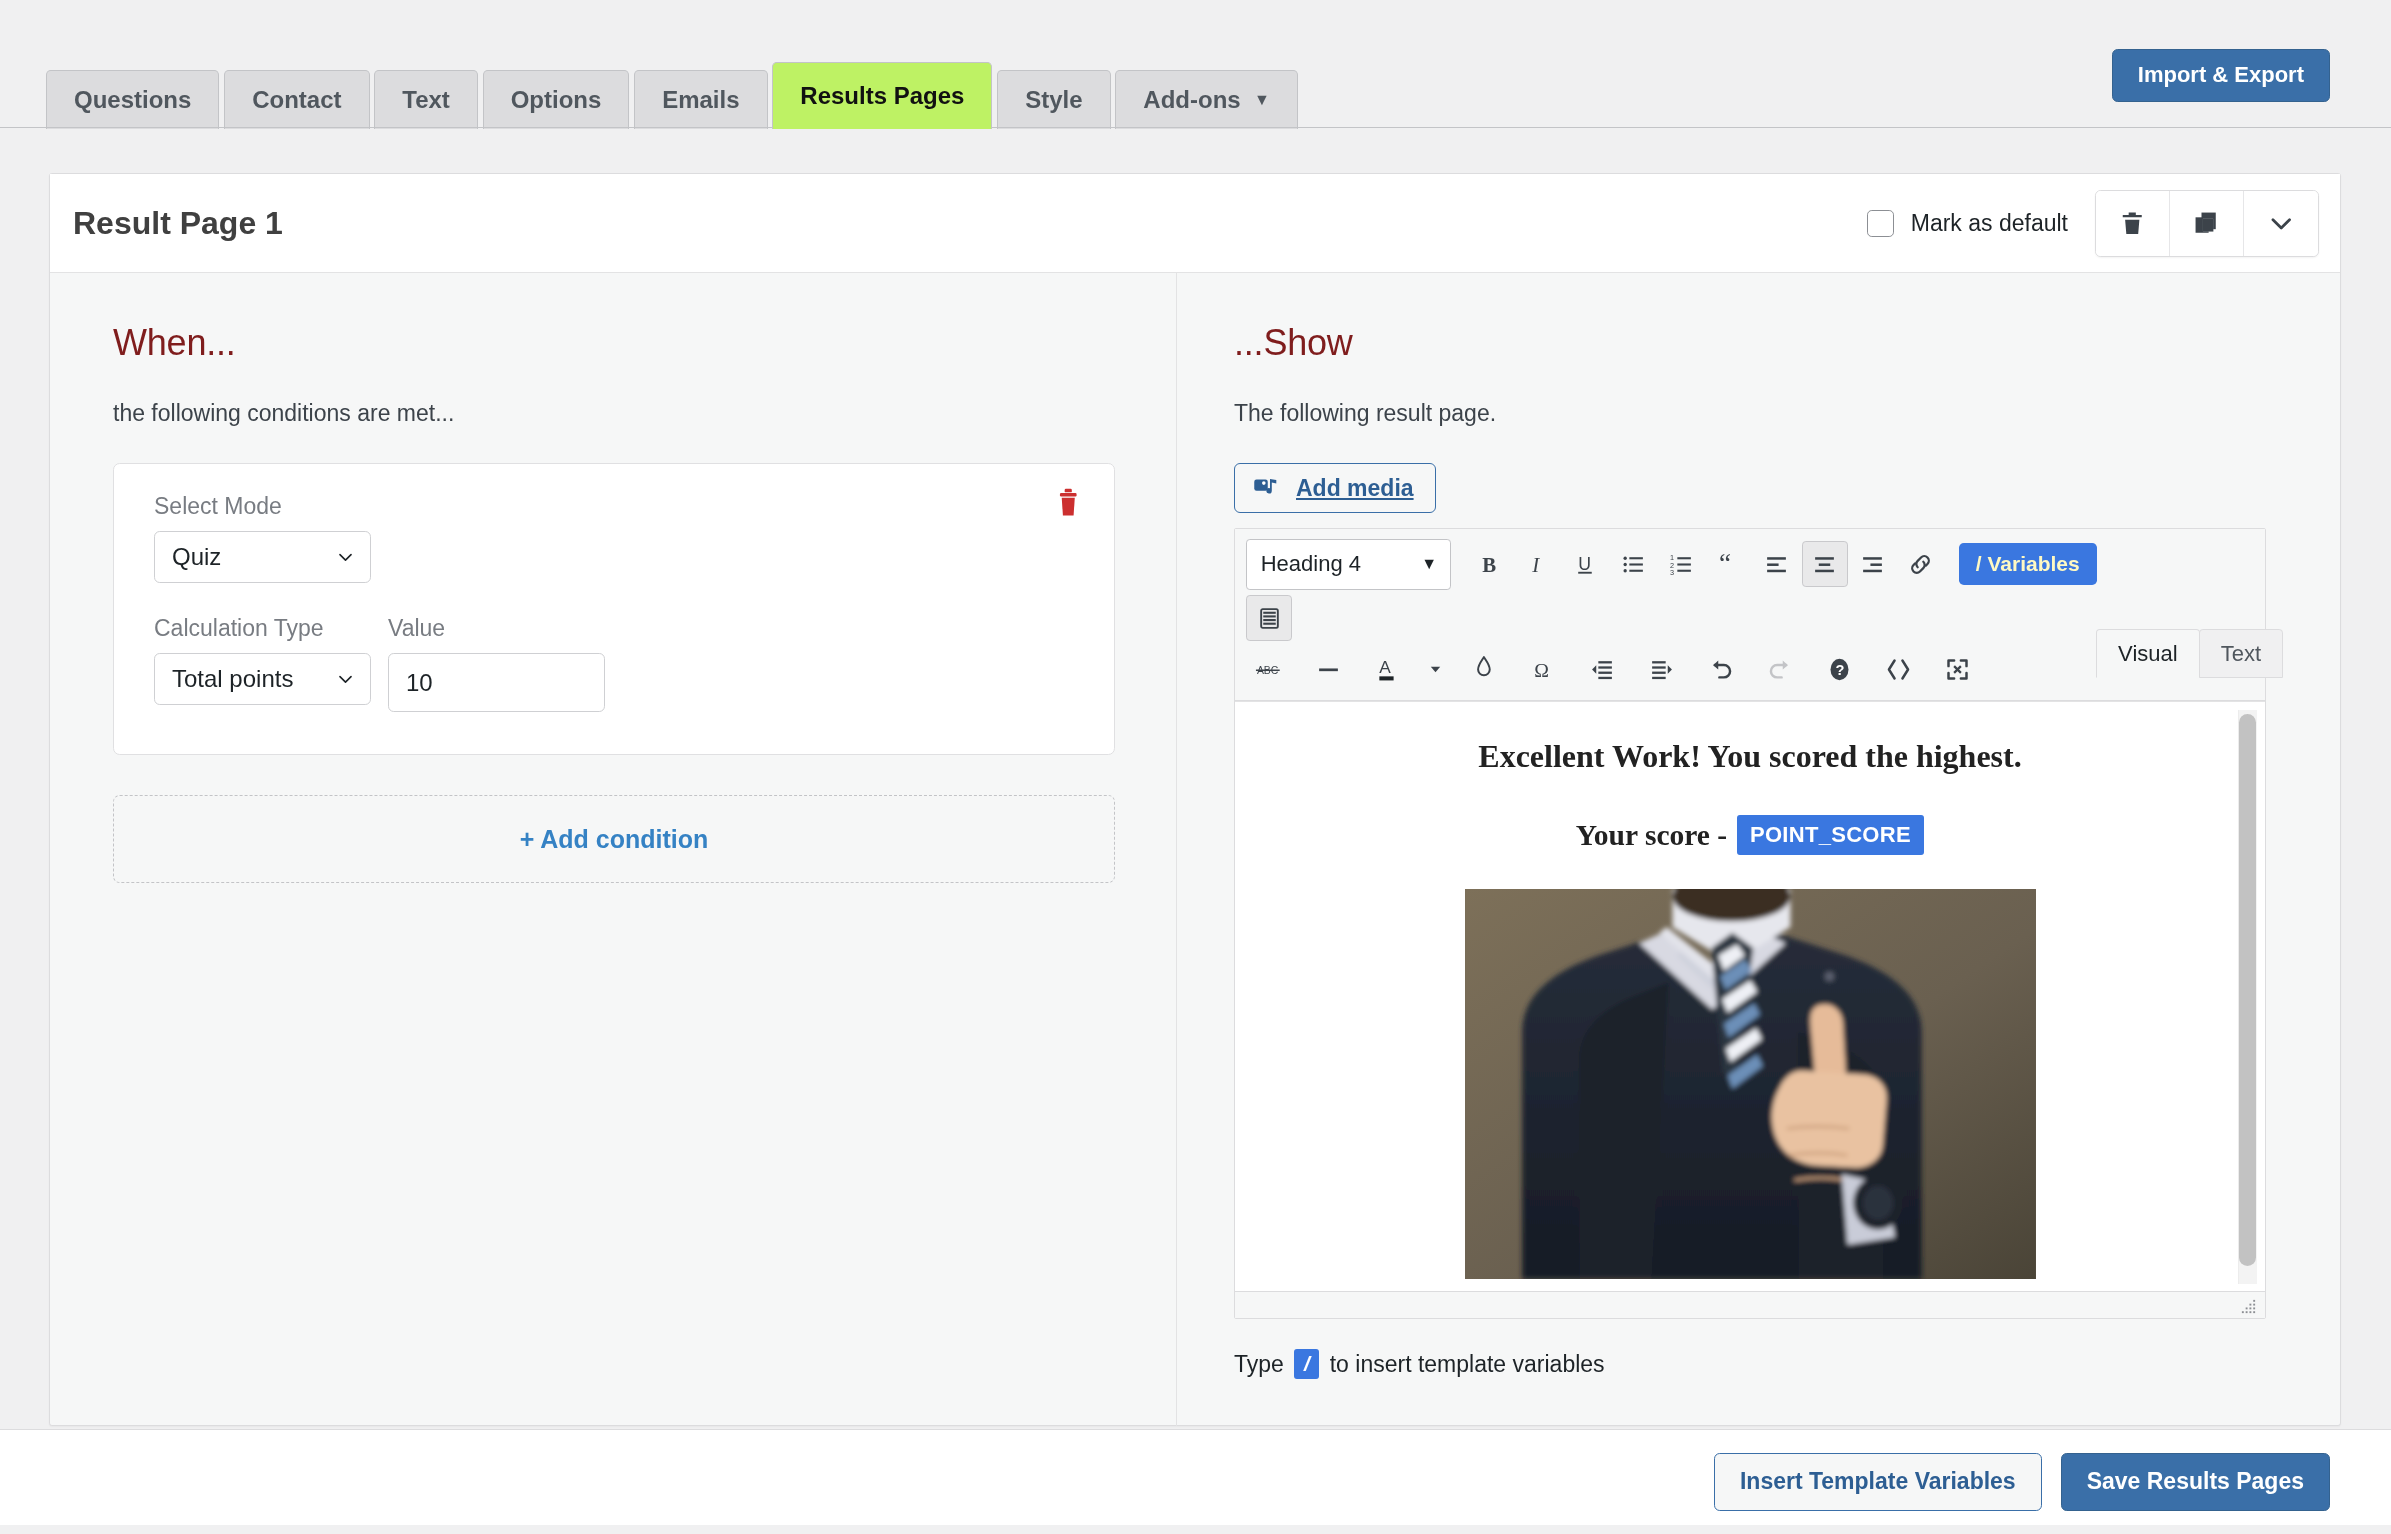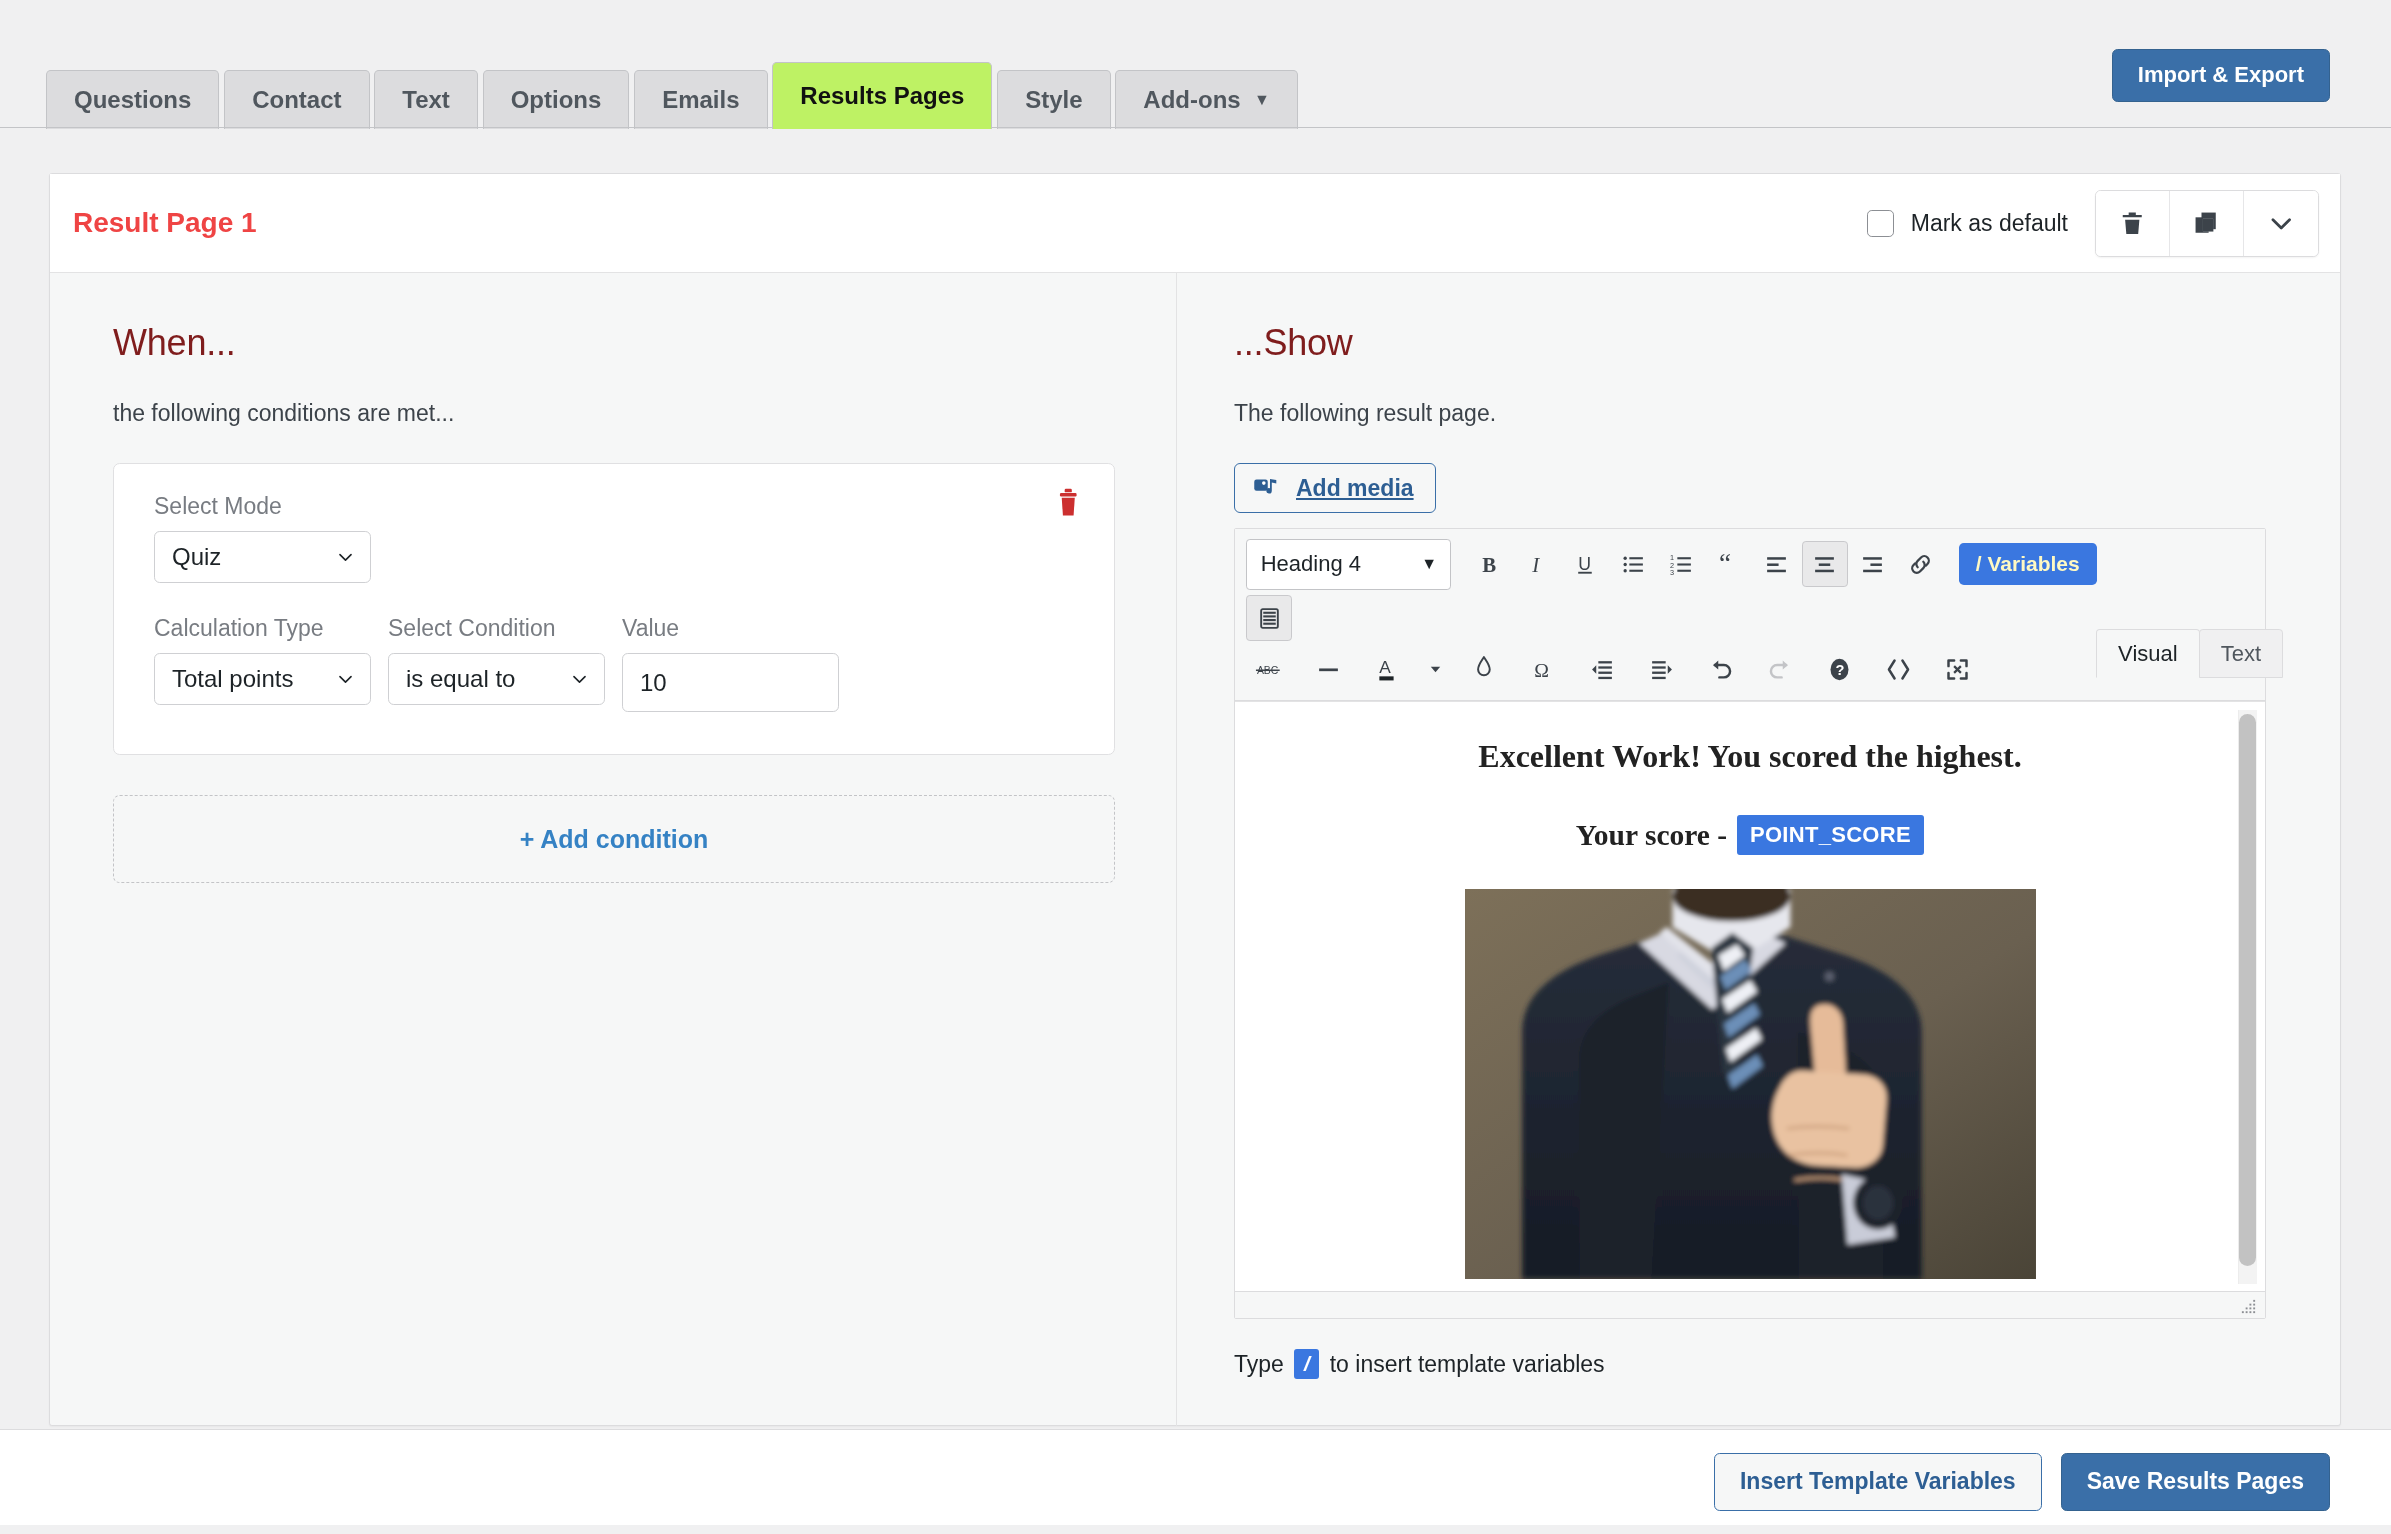--- a/index.html
+++ b/index.html
@@ -71,21 +71,21 @@
   }
   .card-header {
     position: relative;
     height: 99px;
     background: #fff;
     border-bottom: 1px solid #e3e3e4;
     display: flex; align-items: center;
   }
   .card-title {
     margin-left: 23px;
-    font-size: 28px; font-weight: 700; color: #ef4444;
+    font-size: 32px; font-weight: 700; color: #404040;
   }
   .hdr-right {
     position: absolute; right: 21px; top: 0; height: 99px;
     display: flex; align-items: center; gap: 0;
   }
   .mark-default { display: flex; align-items: center; margin-right: 27px; }
   .cbox {
     width: 27px; height: 27px; border: 1.9px solid #8c8f94; border-radius: 4.8px;
     background: #fff; cursor: pointer;
   }
@@ -341,31 +341,20 @@
                 <path d="M5 9l7 7 7-7" stroke="#1d2327" stroke-width="2" fill="none" stroke-linecap="round" stroke-linejoin="round"></path>
               </svg>
           </span>
         </div>
 
         <div class="row-fields">
           <div class="f-calc">
             <div class="fld-label">Calculation Type</div>
             <div class="sel">
               <span>Total points</span>
-              <span class="chev">
-                <svg width="19" height="19" viewBox="0 0 24 24">
-                    <path d="M5 9l7 7 7-7" stroke="#1d2327" stroke-width="2" fill="none" stroke-linecap="round" stroke-linejoin="round"></path>
-                  </svg>
-              </span>
-            </div>
-          </div>
-          <div class="f-cond">
-            <div class="fld-label">Select Condition</div>
-            <div class="sel">
-              <span>is equal to</span>
               <span class="chev">
                 <svg width="19" height="19" viewBox="0 0 24 24">
                     <path d="M5 9l7 7 7-7" stroke="#1d2327" stroke-width="2" fill="none" stroke-linecap="round" stroke-linejoin="round"></path>
                   </svg>
               </span>
             </div>
           </div>
           <div class="f-val">
             <div class="fld-label">Value</div>
             <input class="txt-in" value="10" style="">

